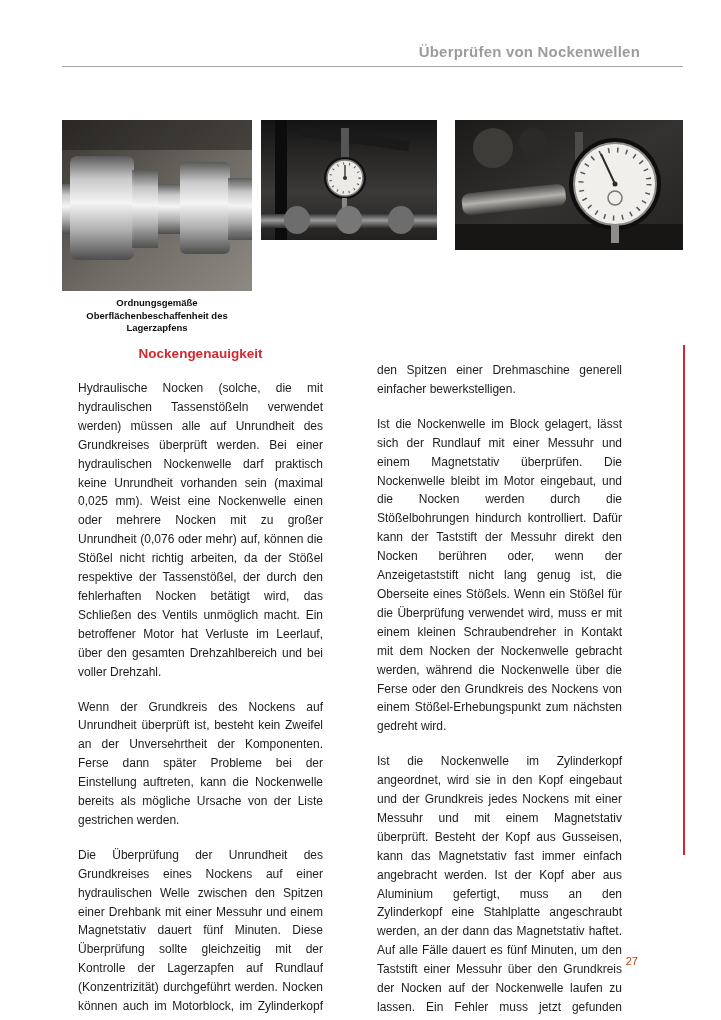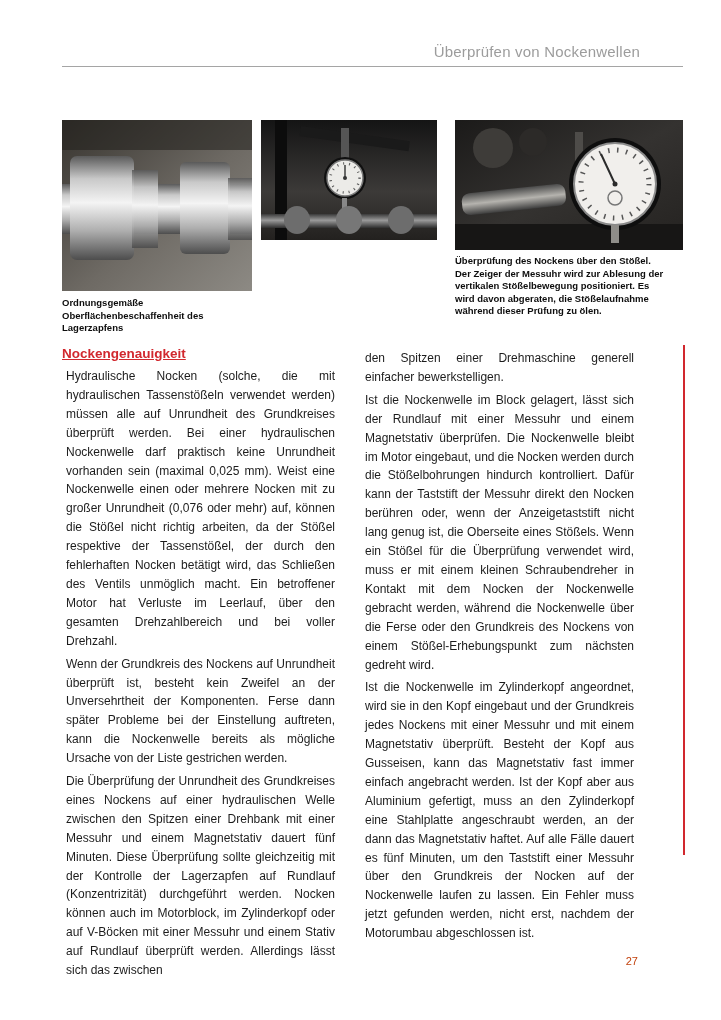--- a/index.html
+++ b/index.html
@@ -16,21 +16,21 @@
     color: var(--text-black, #1c1c1c);
     overflow: hidden;
   }
 
   
   .header-title {
     position: absolute;
     top: 43px;
     right: 81px;
     font-size: 15px;
-    font-weight: normal;
+    font-weight: bold;
     color: var(--header-gray, #9c9c9c);
     letter-spacing: 0.2px;
   }
   .header-rule {
     position: absolute;
     left: 62px;
     top: 66px;
     width: 621px;
     height: 1px;
     background: var(--rule-gray, #a5a5a5);
@@ -48,45 +48,44 @@
   .photo-gauge   { left: 455px; top: 120px; width: 228px; height: 130px; }
 
   .caption {
     position: absolute;
     font-size: 9.5px;
     font-weight: bold;
     line-height: 12.5px;
     color: #0d0d0d;
     text-align: left;
   }
-  .caption-journal { left: 62px;  top: 297px; width: 190px; }
+  .caption-journal { left: 62px;  top: 297px; width: 190px; text-align: center; }
   .caption-lathe   { left: 261px; top: 247px; width: 176px; }
   .caption-gauge   { left: 455px; top: 255px; width: 210px; }
 
   
   .col {
     position: absolute;
     top: 345px;
     width: 277px;
     font-size: 12px;
     line-height: 18.9px;
     text-align: justify;
   }
   .col-left  { left: 62px; }
   .col-right { left: 361px; }
-  .col p { margin: 4px; }
+  .col p { margin: 16px; }
 
   .section-heading {
     margin: 0 0 3px 0;
     font-size: 13.5px;
     font-weight: bold;
     color: var(--accent-red, #d22a2d);
     line-height: 18px;
-    text-align: left;
-    text-decoration: underline;
+    text-align: center;
   }
   .note-label {
     font-weight: bold;
     color: var(--accent-red, #d22a2d);
     margin-right: 4px;
   }
 
   
   .margin-rule {
     position: absolute;
@@ -194,21 +193,20 @@
       <rect x="120" y="12" width="8" height="40" fill="#4e4c49"></rect>
       <circle cx="160" cy="64" r="46" fill="#0e0e0e"></circle>
       <circle cx="160" cy="64" r="41" fill="#f1efec" stroke="#8a8a8a" stroke-width="2"></circle>
       <circle cx="160" cy="64" r="34" fill="none" stroke="#555" stroke-width="5" stroke-dasharray="1.5 7.5"></circle>
       <circle cx="160" cy="78" r="7" fill="none" stroke="#777" stroke-width="1.5"></circle>
       <line x1="160" y1="64" x2="146" y2="34" stroke="#2b2b2b" stroke-width="2"></line>
       <circle cx="160" cy="64" r="2.5" fill="#2b2b2b"></circle>
       <rect x="156" y="105" width="8" height="18" fill="#8f8d89"></rect>
     </svg>
   </figure>
-  <figcaption class="caption caption-gauge">Überprüfung des Nockens über den Stößel. Der Zeiger der Messuhr wird zur Ablesung der vertikalen Stößelbewegung positioniert. Es wird davon abgeraten, die Stößelaufnahme während dieser Prüfung zu ölen.</figcaption>
 
   <div class="col col-left">
     <h2 class="section-heading">Nockengenauigkeit</h2>
     <p>Hydraulische Nocken (solche, die mit hydraulischen Tassenstößeln verwendet werden) müssen alle auf Unrundheit des Grundkreises überprüft werden. Bei einer hydraulischen Nockenwelle darf praktisch keine Unrundheit vorhanden sein (maximal 0,025 mm). Weist eine Nockenwelle einen oder mehrere Nocken mit zu großer Unrundheit (0,076 oder mehr) auf, können die Stößel nicht richtig arbeiten, da der Stößel respektive der Tassenstößel, der durch den fehlerhaften Nocken betätigt wird, das Schließen des Ventils unmöglich macht. Ein betroffener Motor hat Verluste im Leerlauf, über den gesamten Drehzahlbereich und bei voller Drehzahl.</p>
     <p>Wenn der Grundkreis des Nockens auf Unrundheit überprüft ist, besteht kein Zweifel an der Unversehrtheit der Komponenten. Ferse dann später Probleme bei der Einstellung auftreten, kann die Nockenwelle bereits als mögliche Ursache von der Liste gestrichen werden.</p>
     <p>Die Überprüfung der Unrundheit des Grundkreises eines Nockens auf einer hydraulischen Welle zwischen den Spitzen einer Drehbank mit einer Messuhr und einem Magnetstativ dauert fünf Minuten. Diese Überprüfung sollte gleichzeitig mit der Kontrolle der Lagerzapfen auf Rundlauf (Konzentrizität) durchgeführt werden. Nocken können auch im Motorblock, im Zylinderkopf oder auf V-Böcken mit einer Messuhr und einem Stativ auf Rundlauf überprüft werden. Allerdings lässt sich das zwischen</p>
   </div>
 
   <div class="col col-right">
     <p>den Spitzen einer Drehmaschine generell einfacher bewerkstelligen.</p>

